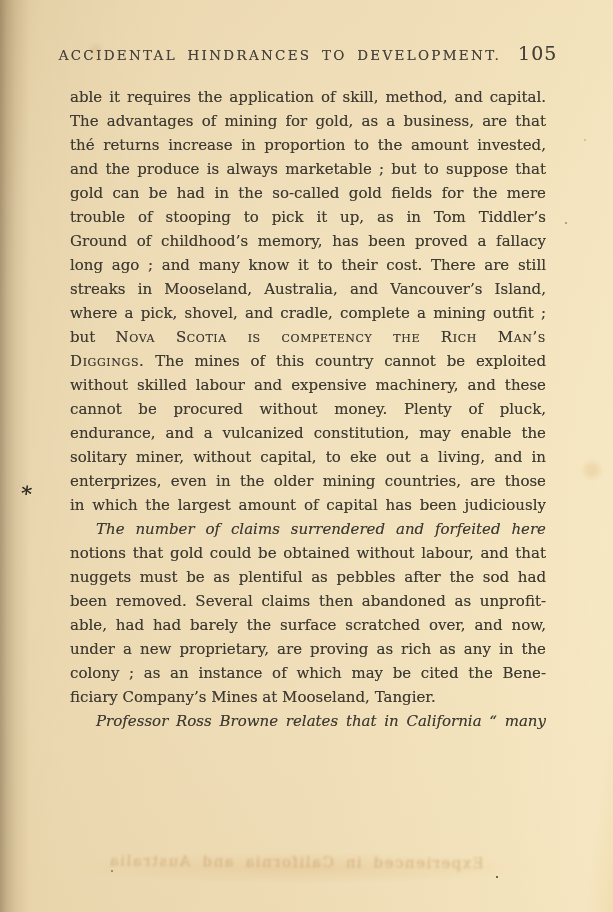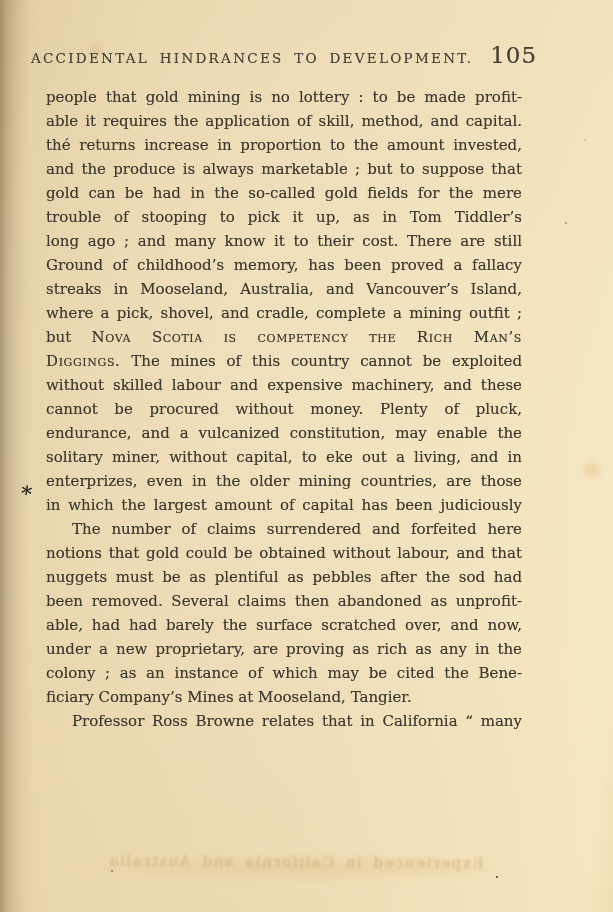--- a/index.html
+++ b/index.html
@@ -32,52 +32,52 @@
   }
   .gutter-shadow {
     position: absolute; left: 0; top: 0; bottom: 0; width: 30px;
     background: linear-gradient(90deg,
       rgba(90,70,42,.42) 0px,
       rgba(105,84,50,.26) 7px,
       rgba(120,95,58,.12) 16px,
       rgba(120,95,58,0) 30px);
     pointer-events: none;
   }
-  .column { position: absolute; left: 46px; width: 476px; }
+  .column { position: absolute; left: 70px; width: 476px; }
 
   .running-header {
     top: 42px;
     display: flex; justify-content: center; align-items: baseline; gap: 17px;
     color: #45413a;
   }
   .header-title {
     font-size: 13.5px; letter-spacing: 2.3px; word-spacing: 4px;
     white-space: nowrap;
     text-shadow: 0 0 .5px rgba(70,65,55,.55);
   }
   .page-number {
-    font-size: 23px; letter-spacing: 1px;
+    font-size: 19px; letter-spacing: 1px;
     text-shadow: 0 0 .5px rgba(70,65,55,.55);
   }
 
   .body-text {
     top: 85px;
     color: #3d3a32;
     font-size: 15px;
     text-shadow: 0 0 .55px rgba(62,58,48,.55);
   }
   .paragraph { margin: 0; }
   .line {
     height: 24px; line-height: 24px;
     text-align: justify;
     text-align-last: justify;
     overflow: hidden;
   }
   .line.last { text-align-last: left; }
-  .paragraph.indent .line:first-child { text-indent: 26px; }
+  .paragraph.indent .line:first-child { text-indent: 26px; font-style: italic; }
   .sc { font-variant: small-caps; letter-spacing: .6px; }
 
   .margin-mark {
     position: absolute; left: 21px; top: 482px;
     font-size: 21px; color: #2e2b24;
     transform: rotate(8deg);
     text-shadow: 0 0 .6px rgba(46,43,36,.7);
   }
 
   .ghost-line {
@@ -97,28 +97,28 @@
 
   <div class="gutter-shadow"></div>
 
   <div class="column running-header" style="position:absolute;">
     <span class="header-title">ACCIDENTAL HINDRANCES TO DEVELOPMENT.</span>
     <span class="page-number">105</span>
   </div>
 
   <div class="column body-text" style="position:absolute;">
     <div class="paragraph">
-        <div class="line"><span>people that gold mining is no lottery :  to be made profit-</span></div>
         <div class="line"><span>able it requires the application of skill, method, and capital.</span></div>
+        <div class="line"><span>The advantages of mining for gold, as a business, are that</span></div>
         <div class="line"><span>thé returns increase in proportion to the amount invested,</span></div>
         <div class="line"><span>and the produce is always marketable ; but to suppose that</span></div>
         <div class="line"><span>gold can be had in the so-called gold fields for the mere</span></div>
         <div class="line"><span>trouble of stooping to pick it up, as in Tom Tiddler’s</span></div>
+        <div class="line"><span>Ground of childhood’s memory, has been proved a fallacy</span></div>
         <div class="line"><span>long ago ; and many know it to their cost.  There are still</span></div>
-        <div class="line"><span>Ground of childhood’s memory, has been proved a fallacy</span></div>
         <div class="line"><span>streaks in Mooseland, Australia, and Vancouver’s Island,</span></div>
         <div class="line"><span>where a pick, shovel, and cradle, complete a mining outfit ;</span></div>
         <div class="line"><span>but </span><span class="sc">Nova Scotia is competency the Rich Man’s</span></div>
         <div class="line"><span class="sc">Diggings.</span><span>  The mines of this country cannot be exploited</span></div>
         <div class="line"><span>without skilled labour and expensive machinery, and these</span></div>
         <div class="line"><span>cannot be procured without money.  Plenty of pluck,</span></div>
         <div class="line"><span>endurance, and a vulcanized constitution, may enable the</span></div>
         <div class="line"><span>solitary miner, without capital, to eke out a living, and in</span></div>
         <div class="line"><span>enterprizes, even in the older mining countries, are those</span></div>
         <div class="line"><span>in which the largest amount of capital has been judiciously</span></div>

